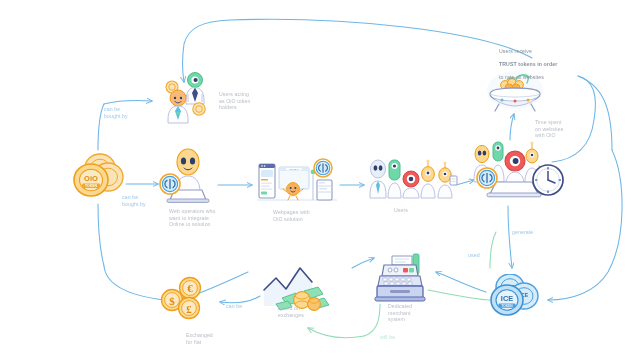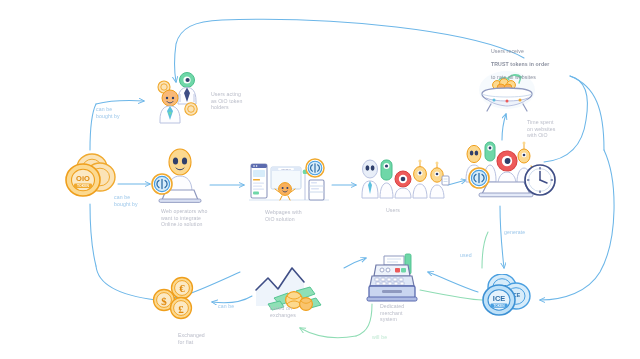--- a/index.html
+++ b/index.html
@@ -3,21 +3,21 @@
 <meta charset="utf-8">
 <style>
   html,body{margin:0;padding:0;}
   body{
     width:640px;height:359px;
     background:#ffffff;
     font-family:"Liberation Sans", sans-serif;
     overflow:hidden;
     position:relative;
   }
-  #stage{position:absolute;left:4px;top:0;width:506px;height:359px;border-radius:27px;}
+  #stage{position:absolute;left:12px;top:0;width:506px;height:359px;border-radius:27px;}
   .lbl{
     position:absolute;
     color:#b9bcc8;
     font-size:5.2px;
     line-height:6.6px;
     letter-spacing:0.1px;
     white-space:pre-line;
     font-family:"Liberation Sans", sans-serif;
   }
   .lbl.blue{color:#9cc7ea;}

